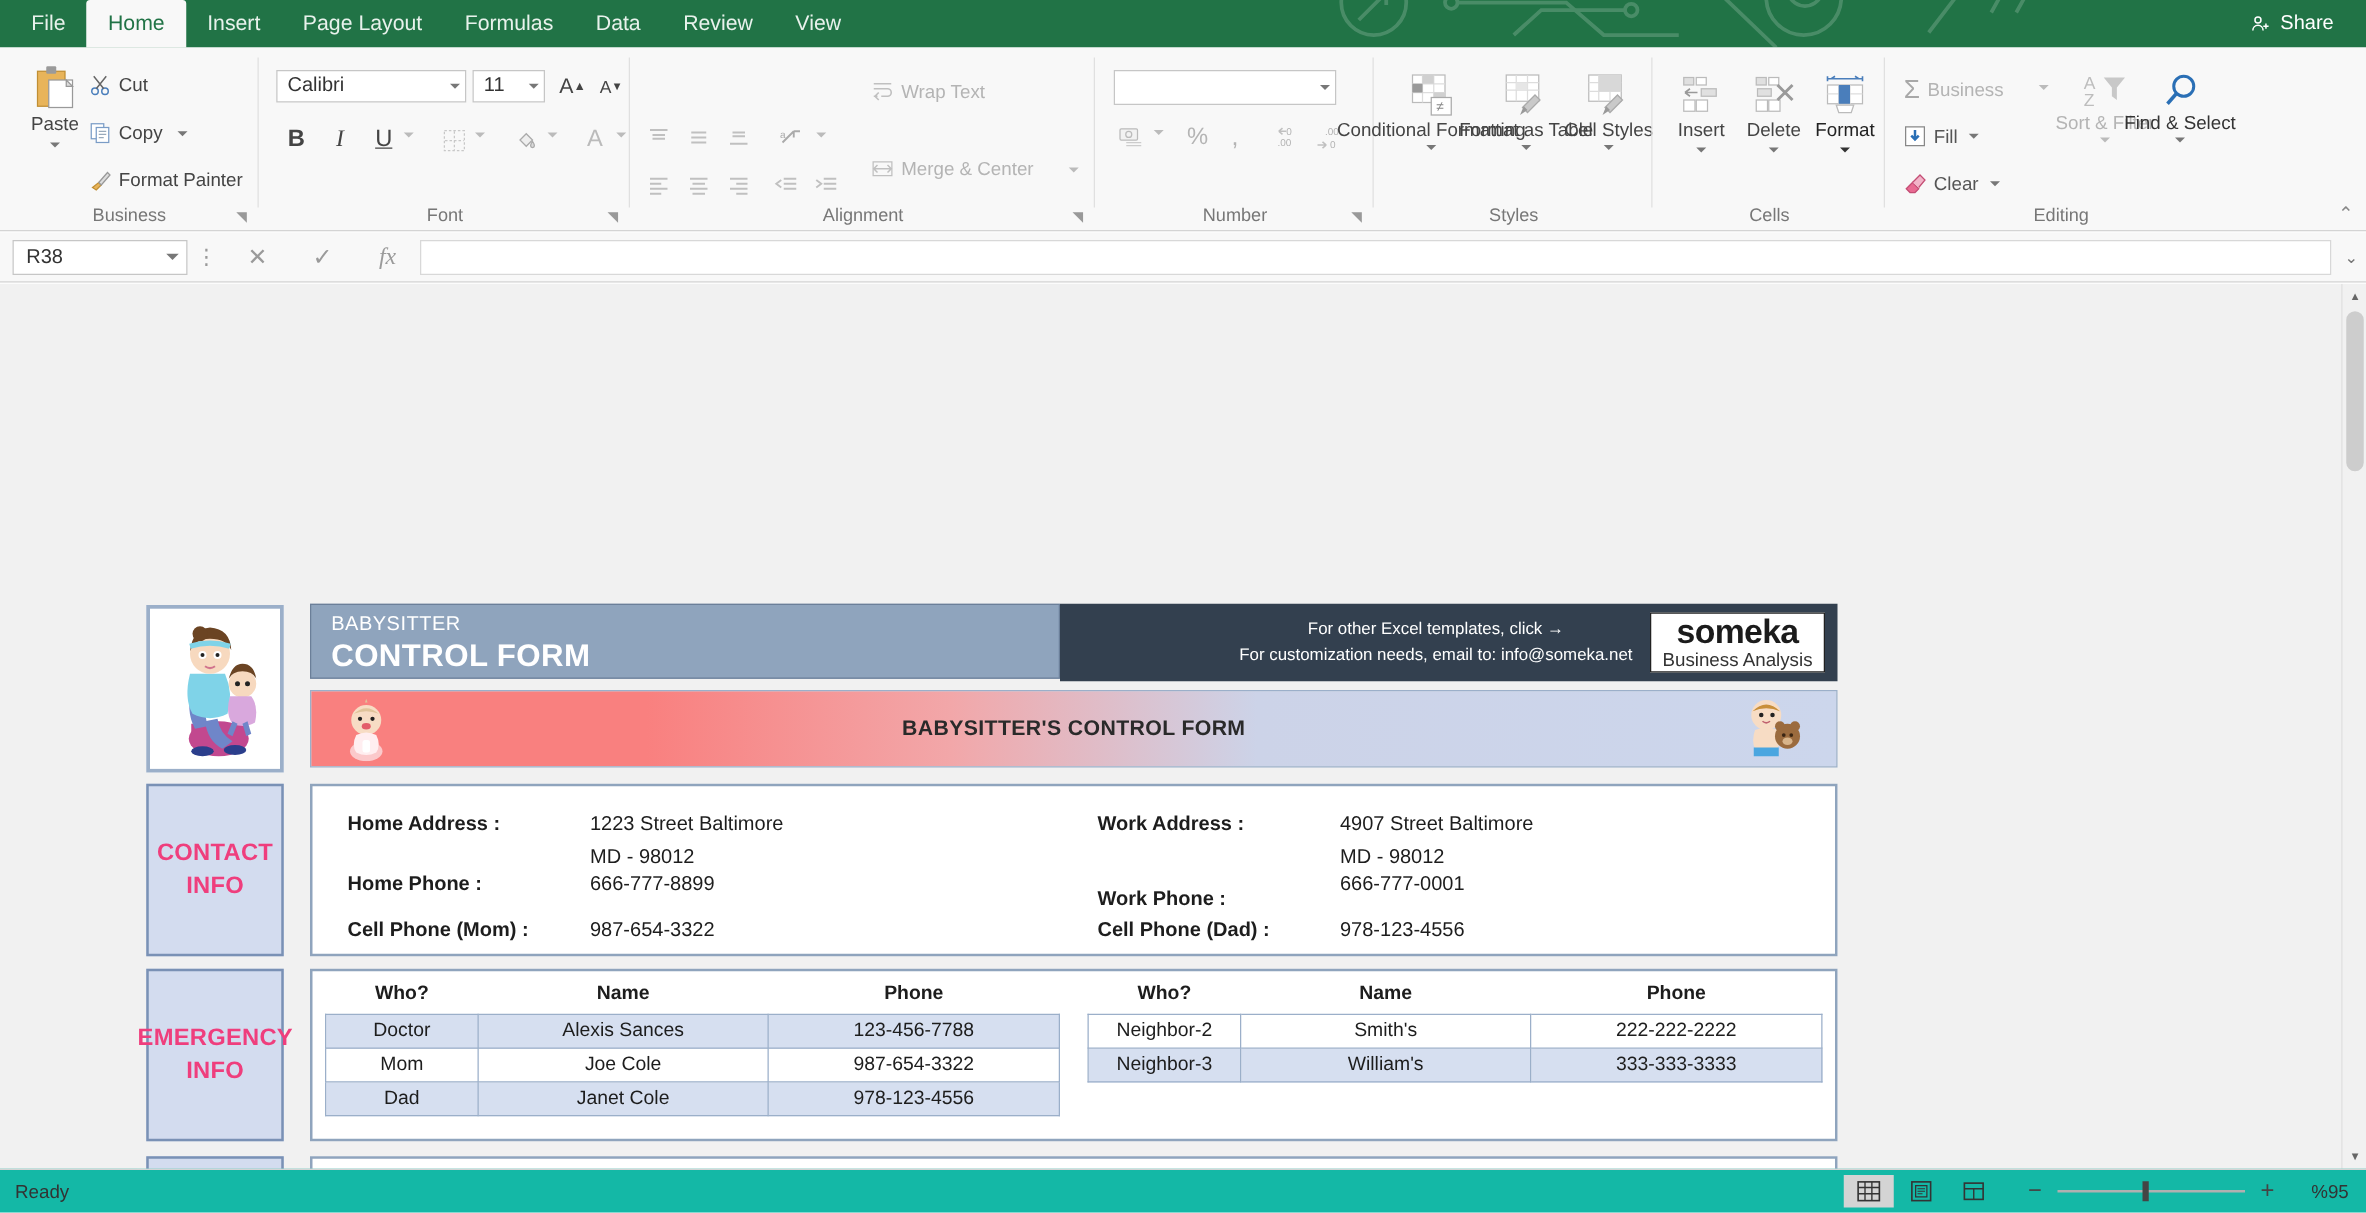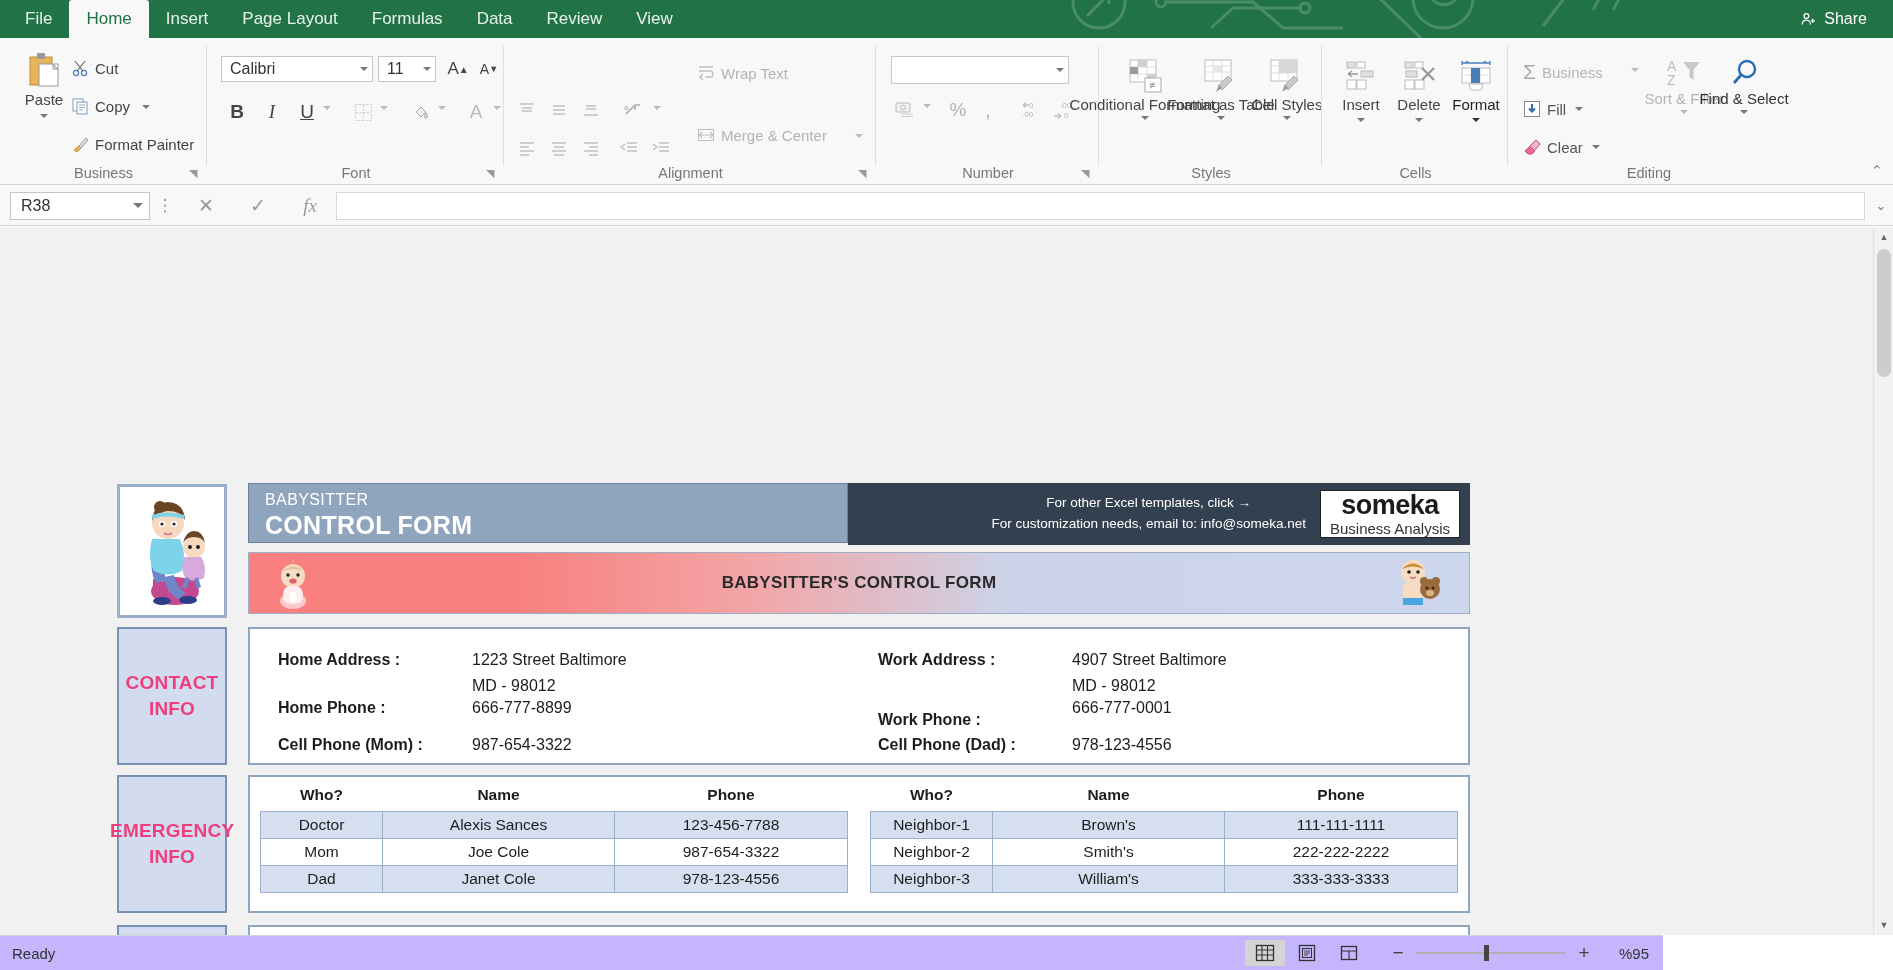--- a/index.html
+++ b/index.html
@@ -197,22 +197,22 @@
   .etab td.who { font-weight: normal; width: 122px; }
   .etab td.name { width: 232px; }
 
   
   .act-title {
     position: absolute; font-size: 15.5px; font-weight: bold; color: #1d1d1d; text-align: center;
   }
 
   
   .status {
-    position: absolute; bottom: 0; left: 0; width: 1663px; height: 35px;
-    background: #c4b5fd; border-top: 1px solid #d4d4d4;
+    position: absolute; bottom: 0; left: 0; width: 1893px; height: 35px;
+    background: #14b8a6; border-top: 1px solid #d4d4d4;
     display: flex; align-items: center;
   }
   .status .ready { margin-left: 12px; font-size: 15px; color: #333; }
   .vw { display: flex; align-items: center; gap: 2px; margin-left: auto; }
   .vbtn {
     width: 40px; height: 26px; display: flex; align-items: center; justify-content: center;
     cursor: pointer; color: #333;
   }
   .vbtn.on { background: #d4d4d4; }
   .zoomctl { display: flex; align-items: center; gap: 11px; margin: 0 18px 0 22px; }
@@ -738,25 +738,20 @@
 
       <table class="etab" style="left:620px; top:4px; position:absolute;">
         <thead>
           <tr>
             <th style="width:122px;">Who?</th>
             <th style="width:232px;">Name</th>
             <th>Phone</th>
           </tr>
         </thead>
         <tbody>
-          <tr class="alt">
-            <td class="who">Neighbor-1</td>
-            <td class="name">Brown's</td>
-            <td>111-111-1111</td>
-          </tr>
           <tr>
             <td class="who">Neighbor-2</td>
             <td class="name">Smith's</td>
             <td>222-222-2222</td>
           </tr>
           <tr class="alt">
             <td class="who">Neighbor-3</td>
             <td class="name">William's</td>
             <td>333-333-3333</td>
           </tr>

